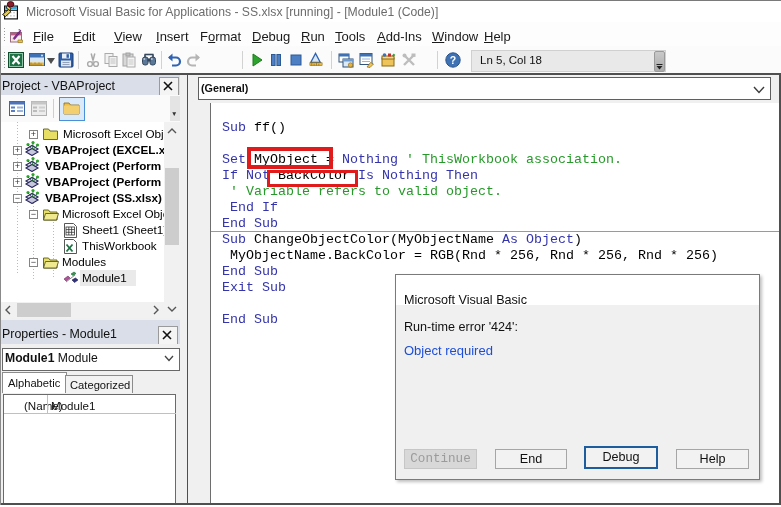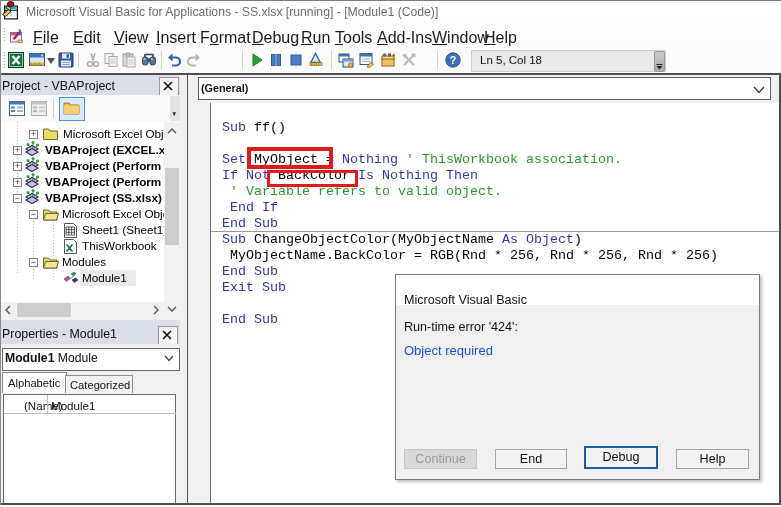--- a/index.html
+++ b/index.html
@@ -36,21 +36,21 @@
 <div class="abs" style="left:0;top:22px;width:781px;height:24px;background:#fdfdfd;"></div>
 <div class="abs" style="left:3px;top:27px;width:3px;height:15px;background-image:radial-gradient(circle,#9a9a9a 34%,transparent 38%);background-size:3px 3px;"></div>
 <svg class="abs" style="left:9px;top:29px" width="15" height="15" viewBox="0 0 15 15">
   <rect x="1.5" y="3.5" width="11" height="9.5" fill="#f5e9ee" stroke="#9a6a80" stroke-width="1"></rect>
   <rect x="2" y="4" width="10" height="2.4" fill="#c05a86"></rect>
   <path d="M4 9.5 L9.5 3 L11.5 1.5 L10.8 4 L5.6 10.5 Z" fill="#8c2a9c" stroke="#541560" stroke-width="0.6"></path>
   <path d="M9.5 0.8 a1.5 1.5 0 0 1 2.2 1.8" fill="#b052c0" stroke="#541560" stroke-width="0.6"></path>
   <path d="M4 9.5 L5.6 10.5 L3.4 11.4 Z" fill="#e8c34c"></path>
   <path d="M9 11 h4.5 v2.6 h-4.5 z" fill="#e8c34c" stroke="#8a6d1c" stroke-width="0.6"></path>
 </svg>
-<div id="menus" class="abs" style="left:0;top:22px;height:24px;width:697px;font-size:16px;color:#1a1a1a;">
+<div id="menus" class="abs" style="left:0;top:22px;height:24px;width:697px;font-size:13px;color:#1a1a1a;">
   <span class="abs" style="left:33px;top:7px"><u>F</u>ile</span>
   <span class="abs" style="left:73px;top:7px"><u>E</u>dit</span>
   <span class="abs" style="left:114px;top:7px"><u>V</u>iew</span>
   <span class="abs" style="left:156px;top:7px"><u>I</u>nsert</span>
   <span class="abs" style="left:200px;top:7px">F<u>o</u>rmat</span>
   <span class="abs" style="left:252px;top:7px"><u>D</u>ebug</span>
   <span class="abs" style="left:301px;top:7px"><u>R</u>un</span>
   <span class="abs" style="left:335px;top:7px"><u>T</u>ools</span>
   <span class="abs" style="left:377px;top:7px"><u>A</u>dd-Ins</span>
   <span class="abs" style="left:432px;top:7px"><u>W</u>indow</span>
@@ -396,16 +396,16 @@
 </style>
 
 <div class="abs" style="left:247px;top:147px;width:86px;height:22px;border:4px solid #e01b1b;box-sizing:border-box;"></div>
 <div class="abs" style="left:267px;top:170px;width:91px;height:17px;border:3px solid #e01b1b;box-sizing:border-box;"></div>
 
 <div class="abs" style="left:395px;top:274px;width:365px;height:206px;background:#f0f0f0;border:1px solid #7a7a7a;box-sizing:border-box;box-shadow:2px 2px 3px rgba(0,0,0,0.25);"></div>
 <div class="abs" style="left:396px;top:275px;width:363px;height:30px;background:#ffffff;"></div>
 <div class="abs" style="left:404px;top:283px;font-size:12.6px;color:#111;margin-top:10px;">Microsoft Visual Basic</div>
 <div class="abs" style="left:404px;top:320px;font-size:12.6px;color:#111;">Run-time error '424':</div>
 <div class="abs" style="left:404px;top:343px;font-size:13px;color:#1d4ed8;text-align:center;">Object required</div>
-<div class="abs" style="left:404px;top:449px;width:73px;height:20px;background:#d8d8d8;border:1px solid #c6c6c6;box-sizing:border-box;color:#9b9b9b;font-size:12.6px;text-align:center;line-height:18px;">Continue</div>
+<div class="abs" style="left:404px;top:449px;width:73px;height:20px;background:#d8d8d8;border:1px solid #c6c6c6;box-sizing:border-box;color:#9b9b9b;font-size:12.6px;text-align:center;line-height:18px;font-family:Liberation Mono, monospace;">Continue</div>
 <div class="abs" style="left:495px;top:449px;width:72px;height:20px;background:#f2f2f2;border:1px solid #a6a6a6;box-sizing:border-box;color:#111;font-size:12.6px;text-align:center;line-height:18px;">End</div>
 <div class="abs" style="left:584px;top:446px;width:74px;height:23px;background:#f2f2f2;border:2px solid #1d5c9e;box-sizing:border-box;color:#111;font-size:12.6px;text-align:center;line-height:19px;">Debug</div>
 <div class="abs" style="left:676px;top:449px;width:73px;height:20px;background:#f2f2f2;border:1px solid #a6a6a6;box-sizing:border-box;color:#111;font-size:12.6px;text-align:center;line-height:18px;">Help</div>
 
 </body></html>

